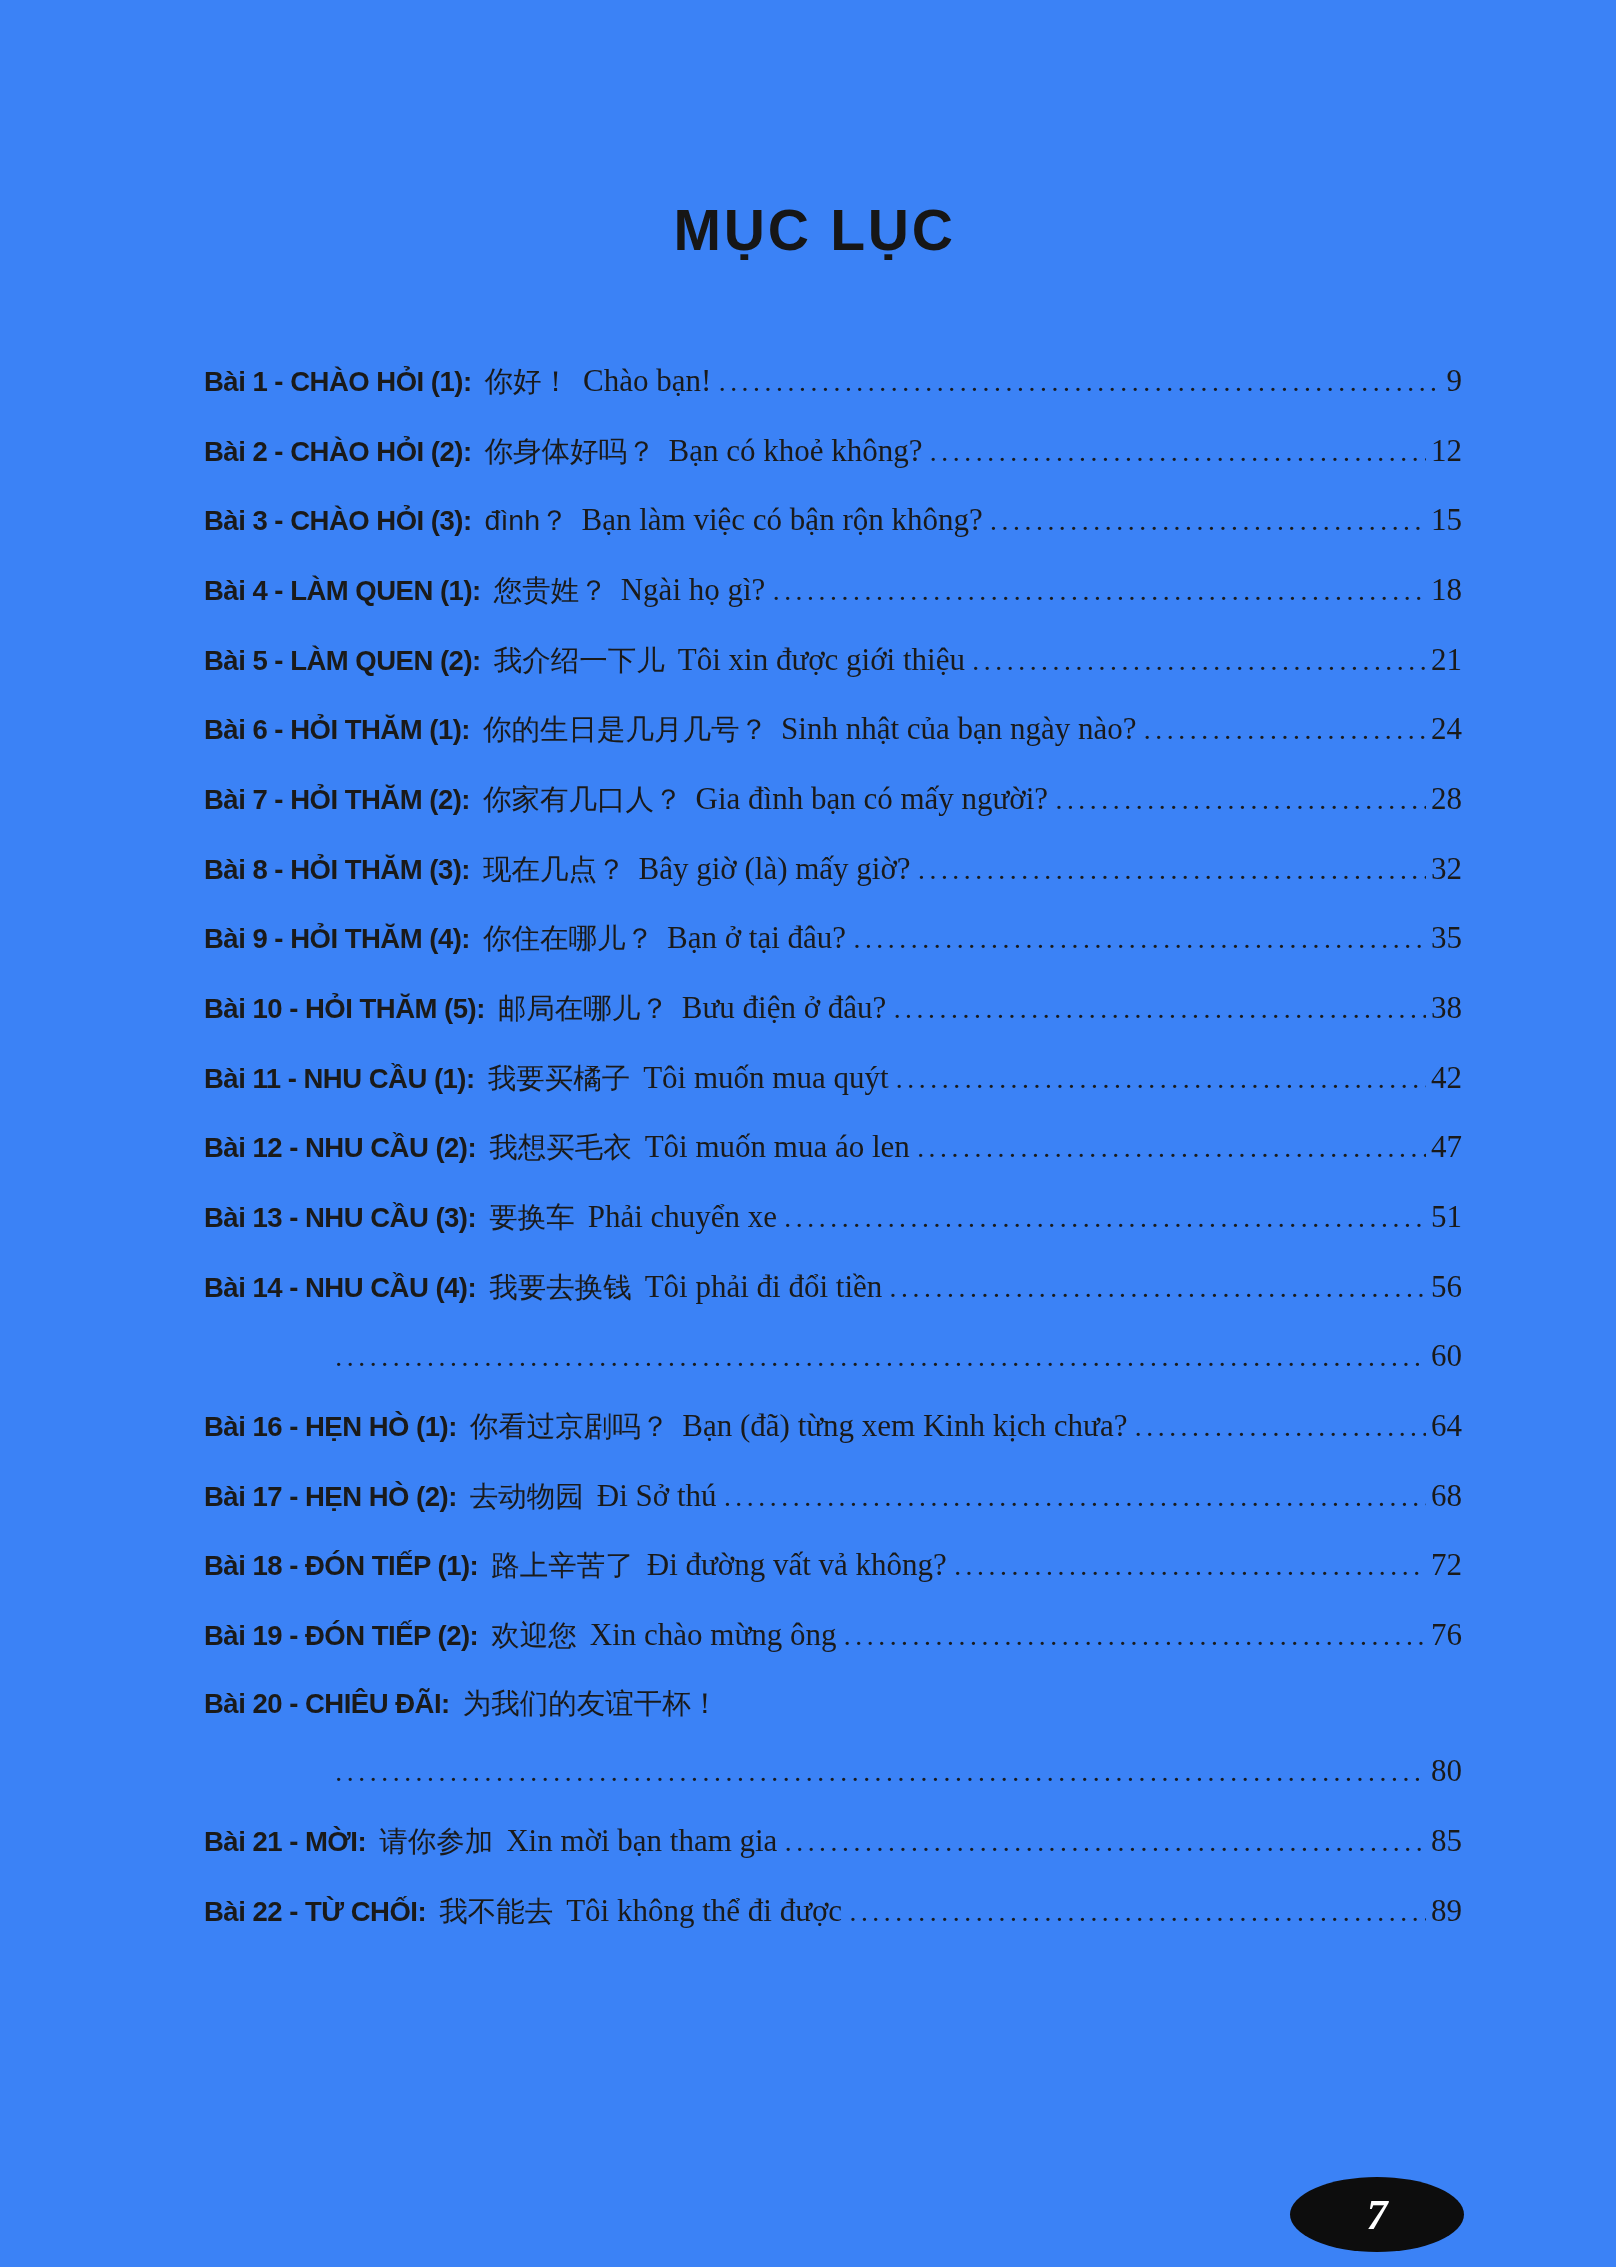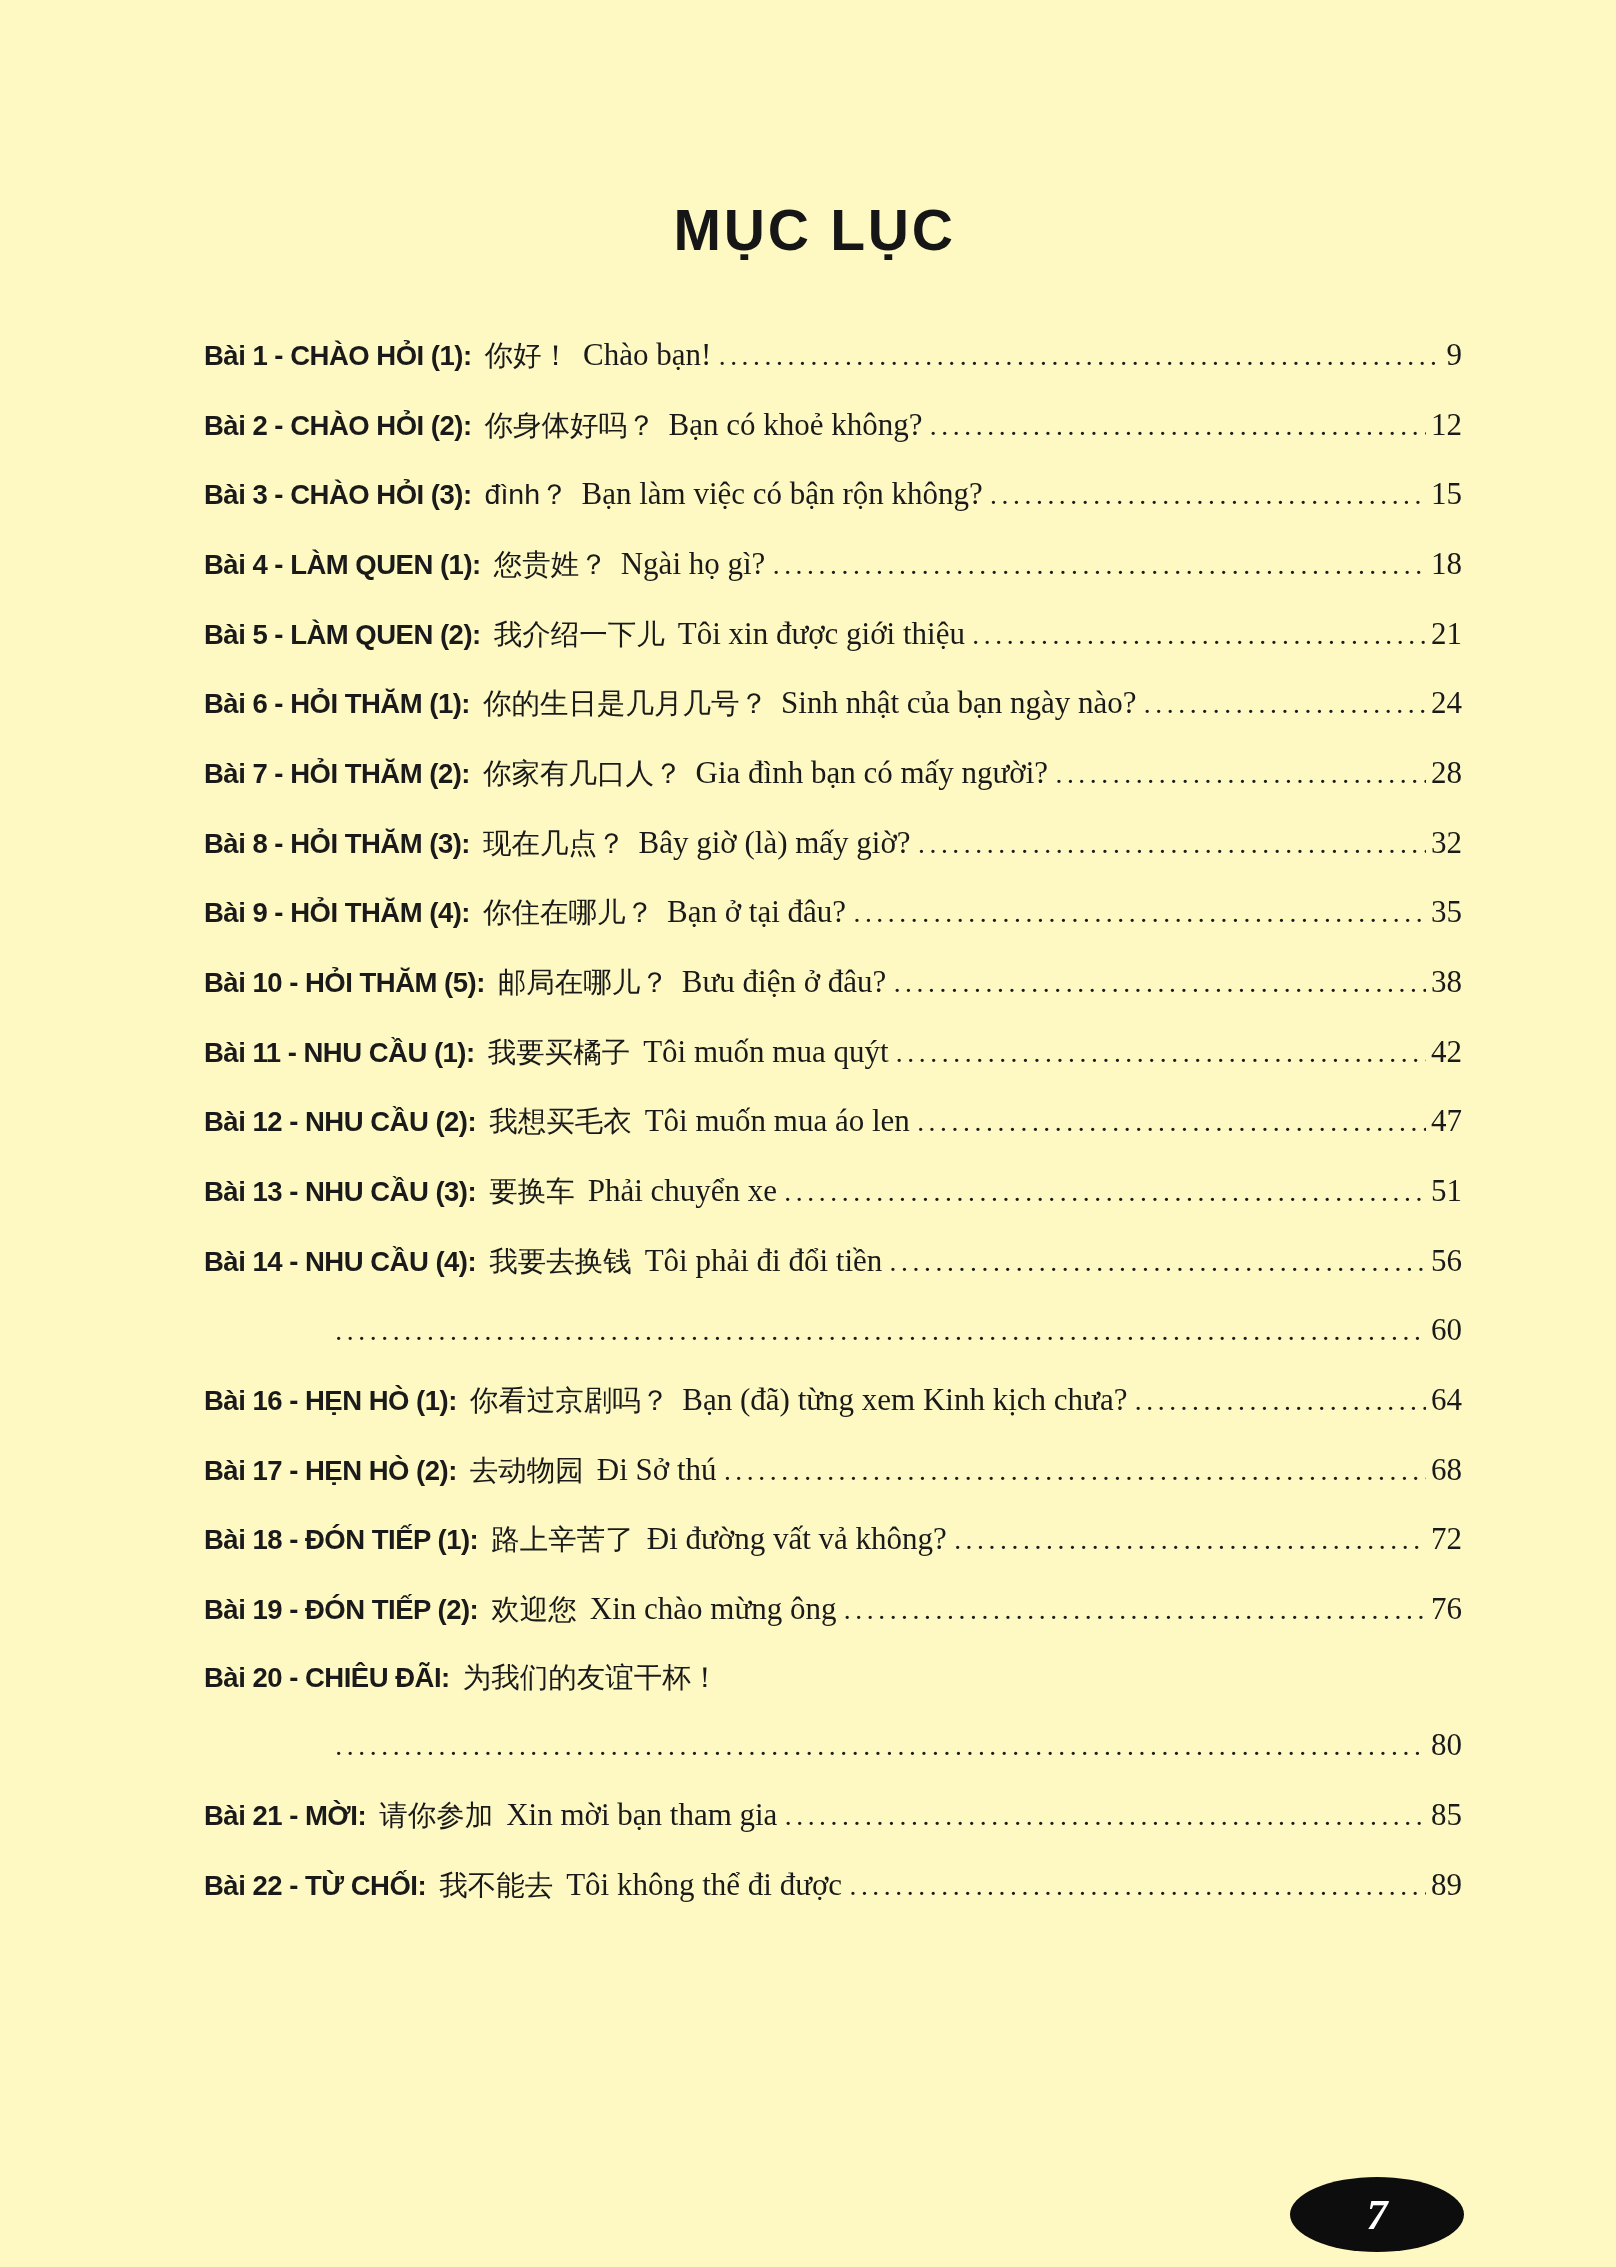--- a/index.html
+++ b/index.html
@@ -4,40 +4,40 @@
 <style>
   html, body {
     margin: 0;
     padding: 0;
     background: #ffffff;
   }
   .page {
     position: relative;
     width: 1616px;
     height: 2267px;
-    background: #fef9c3;
+    background: #3b82f6;
     box-sizing: border-box;
     padding: 197px 154px 0 204px;
     font-family: "Liberation Serif", serif;
     color: #111111;
     overflow: hidden;
   }
   .title {
     text-align: center;
     font-family: "Liberation Sans", sans-serif;
     font-weight: bold;
     font-size: 57px;
     letter-spacing: 2.8px;
     color: #161616;
     margin: 0 0 0 0;
     
     transform: translateX(-18.4px);
   }
   .toc-list {
-    margin-top: 72px;
+    margin-top: 98px;
   }
   .toc-row {
     display: flex;
     align-items: baseline;
     white-space: nowrap;
     margin-bottom: 30px;
     line-height: 1.28;
   }
   .toc-row.cont {
     padding-left: 124px;

